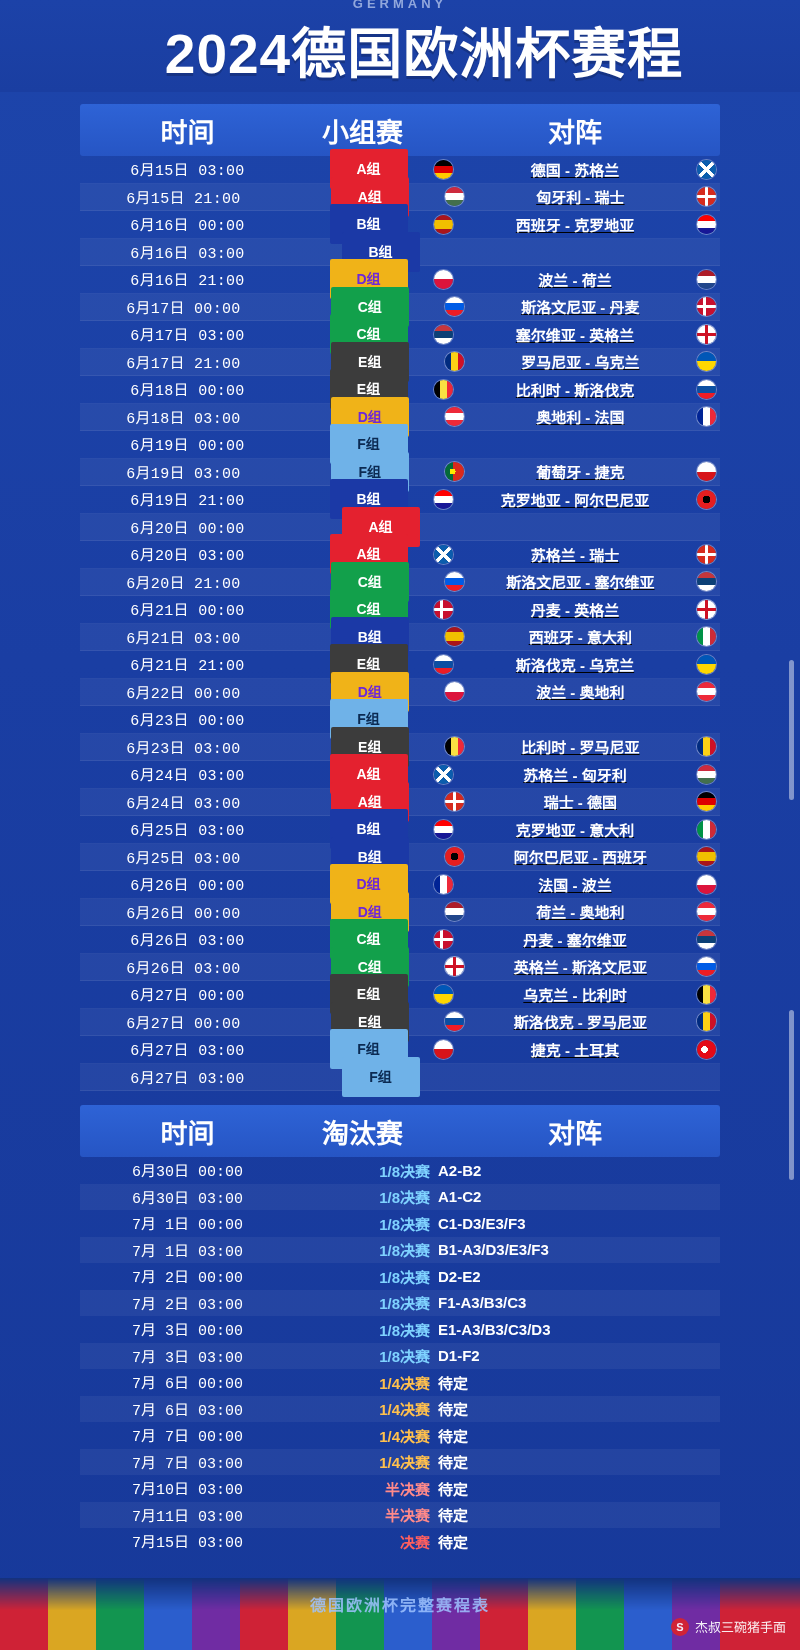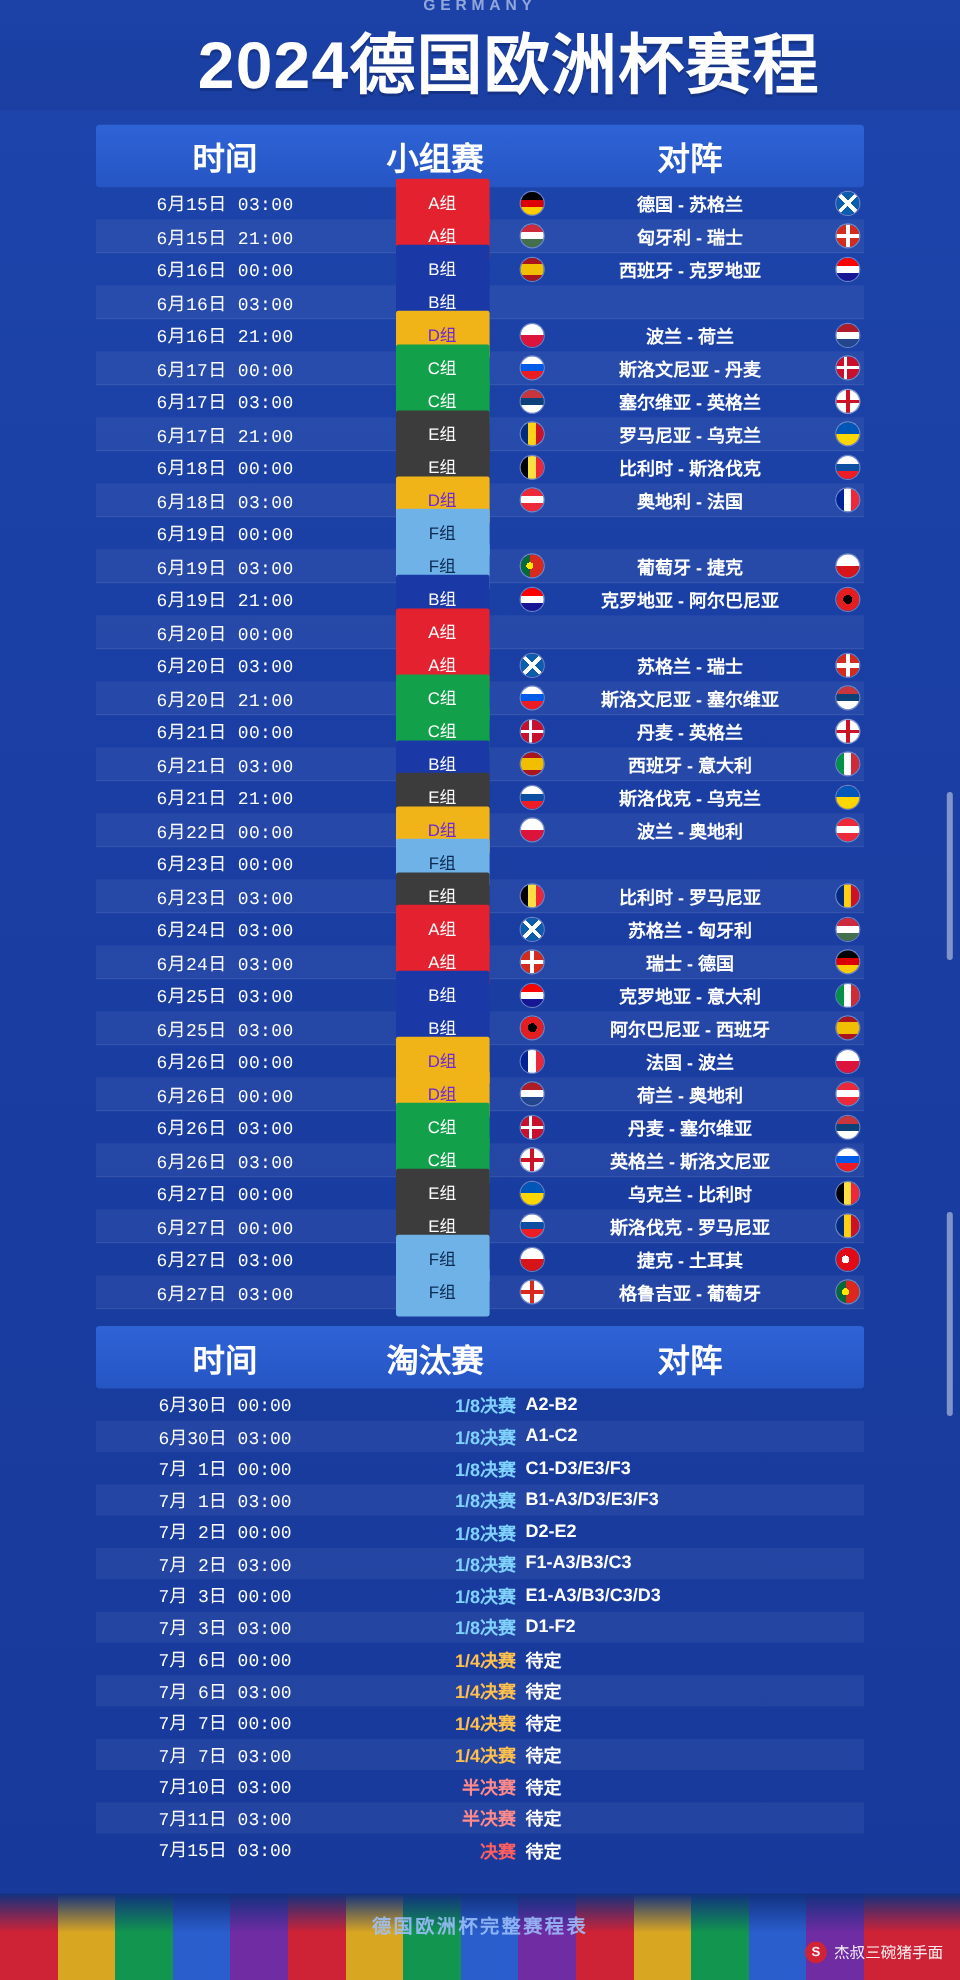--- a/index.html
+++ b/index.html
@@ -40,42 +40,42 @@
   .thead .th{
     color:#fff;font-size:27px;font-weight:bold;text-align:center;
   }
   .col-time{width:215px;}
   .col-group{width:135px;}
   .col-match{width:290px;}
   .row{
     display:flex;align-items:center;height:26.5px;
     border-bottom:1px solid rgba(255,255,255,.07);
   }
-  .row.alt{background:rgba(255,255,255,.055);}
+  .row.alt{background:rgba(255,255,255,.055);gap:12px;}
   .time{
     width:215px;text-align:center;color:#ffffff;font-size:15px;
     font-family:"Liberation Mono","DejaVu Sans Mono",monospace;
     letter-spacing:.3px;
   }
   .groupcell{width:135px;display:flex;justify-content:center;align-items:center;}
   .tag{
     display:inline-block;min-width:78px;text-align:center;
-    font-size:14px;font-weight:normal;color:#fff;padding:12px 0;border-radius:2px;
+    font-size:14px;font-weight:bold;color:#fff;padding:12px 0;border-radius:2px;
     line-height:16px;
     margin-left:12px;
   }
   .g-A{background:#e4212f;}
   .g-B{background:#1b39a6;}
   .g-C{background:#12a04b;}
   .g-D{background:#f0b318;color:#6d28d9;}
   .g-E{background:#3c3c3c;}
   .g-F{background:#6fb2e8;color:#0b2a52;}
   .matchcell{
     width:290px;display:flex;align-items:center;
-    padding:0 4px;box-sizing:border-box;
+    padding:0 4px;box-sizing:border-box;text-decoration:underline;
   }
   .teams{
     flex:1;text-align:center;color:#fff;font-size:15px;font-weight:bold;
     white-space:nowrap;
   }
   .flag{
     width:22px;height:16px;border-radius:50%;flex:0 0 auto;
     background:#ccc;display:inline-block;overflow:hidden;
     box-shadow:0 0 0 1px rgba(255,255,255,.35);
     width:19px;height:19px;
@@ -489,25 +489,20 @@
             <span class="flag" style="background: linear-gradient(rgb(255, 255, 255) 0px, rgb(255, 255, 255) 50%, rgb(215, 20, 26) 50%, rgb(215, 20, 26) 100%);"></span>
             <span class="teams">捷克 - 土耳其</span>
             <span class="flag" style="background: radial-gradient(circle at 40% 50%, rgb(255, 255, 255) 0px, rgb(255, 255, 255) 22%, transparent 22%), linear-gradient(0deg, rgb(227, 10, 23), rgb(227, 10, 23));"></span>
           </div>
         </div>
         <div class="row alt">
           <div class="time">6月27日 03:00</div>
           <div class="groupcell">
             <span class="tag g-F">F组</span>
           </div>
-          <div class="matchcell">
-            <span class="flag" style="background: linear-gradient(90deg, transparent 0px, transparent 40%, rgb(218, 41, 28) 40%, rgb(218, 41, 28) 60%, transparent 60%, transparent 100%), linear-gradient(transparent 0px, transparent 40%, rgb(218, 41, 28) 40%, rgb(218, 41, 28) 60%, transparent 60%, transparent 100%), linear-gradient(0deg, rgb(255, 255, 255), rgb(255, 255, 255));"></span>
-            <span class="teams">格鲁吉亚 - 葡萄牙</span>
-            <span class="flag" style="background: radial-gradient(circle at 40% 50%, rgb(255, 233, 0) 0px, rgb(255, 233, 0) 20%, transparent 20%), linear-gradient(90deg, rgb(4, 106, 56) 0px, rgb(4, 106, 56) 40%, rgb(218, 41, 28) 40%, rgb(218, 41, 28) 100%);"></span>
-          </div>
         </div>
       </div>
   </div>
 
   <div class="table-wrap" style="margin-top:14px;">
     <div class="thead">
       <div class="th col-time">时间</div>
       <div class="th col-group">淘汰赛</div>
       <div class="th col-match">对阵</div>
     </div>

